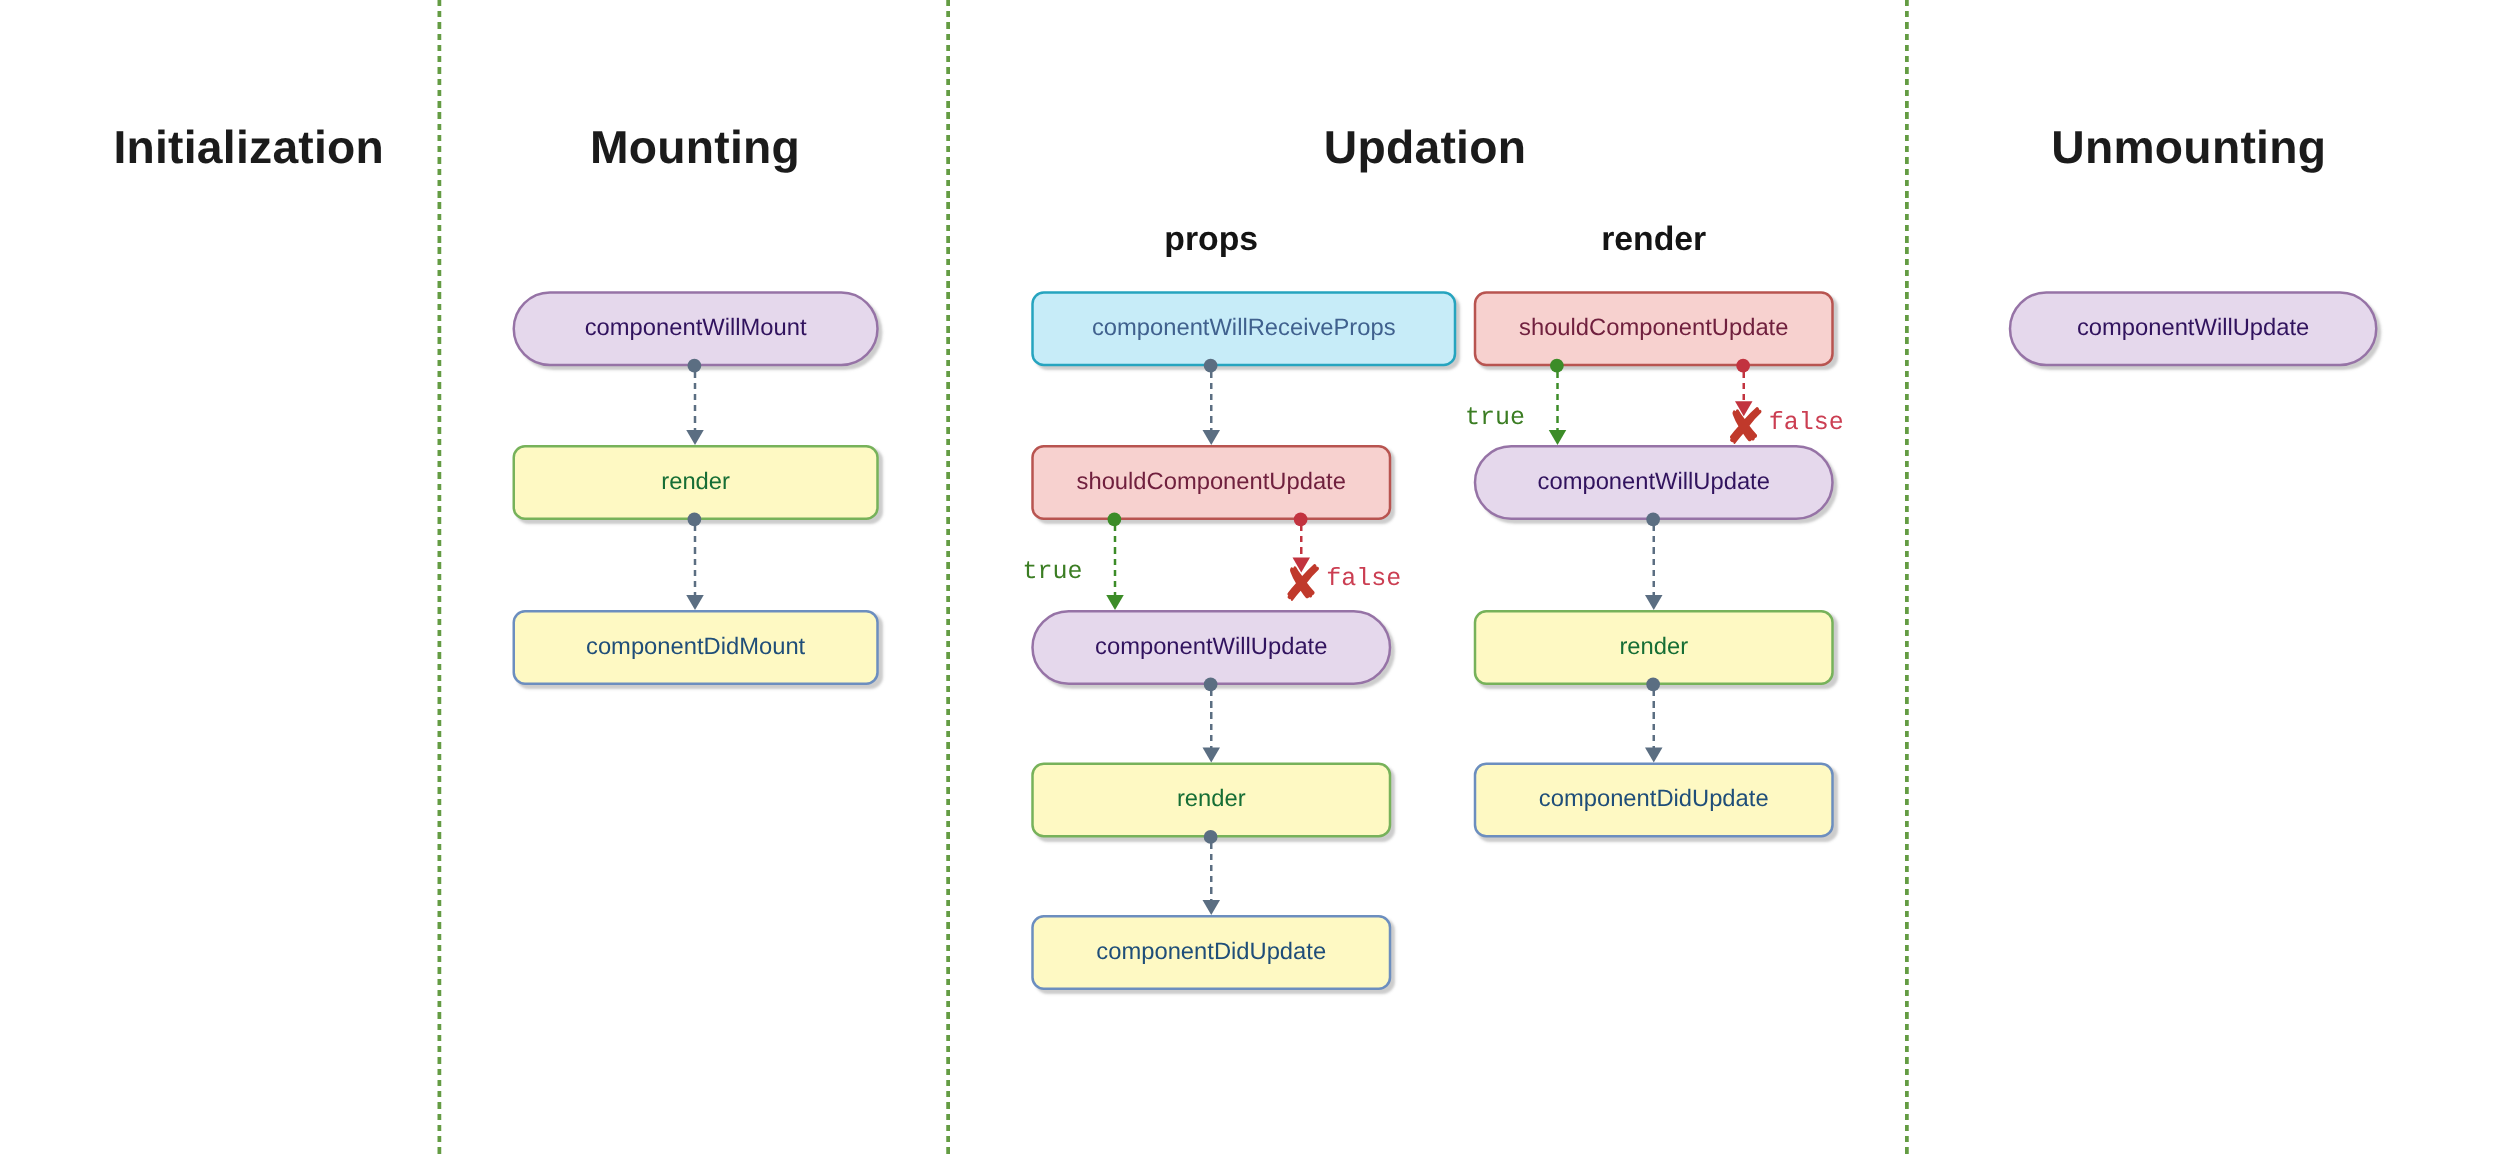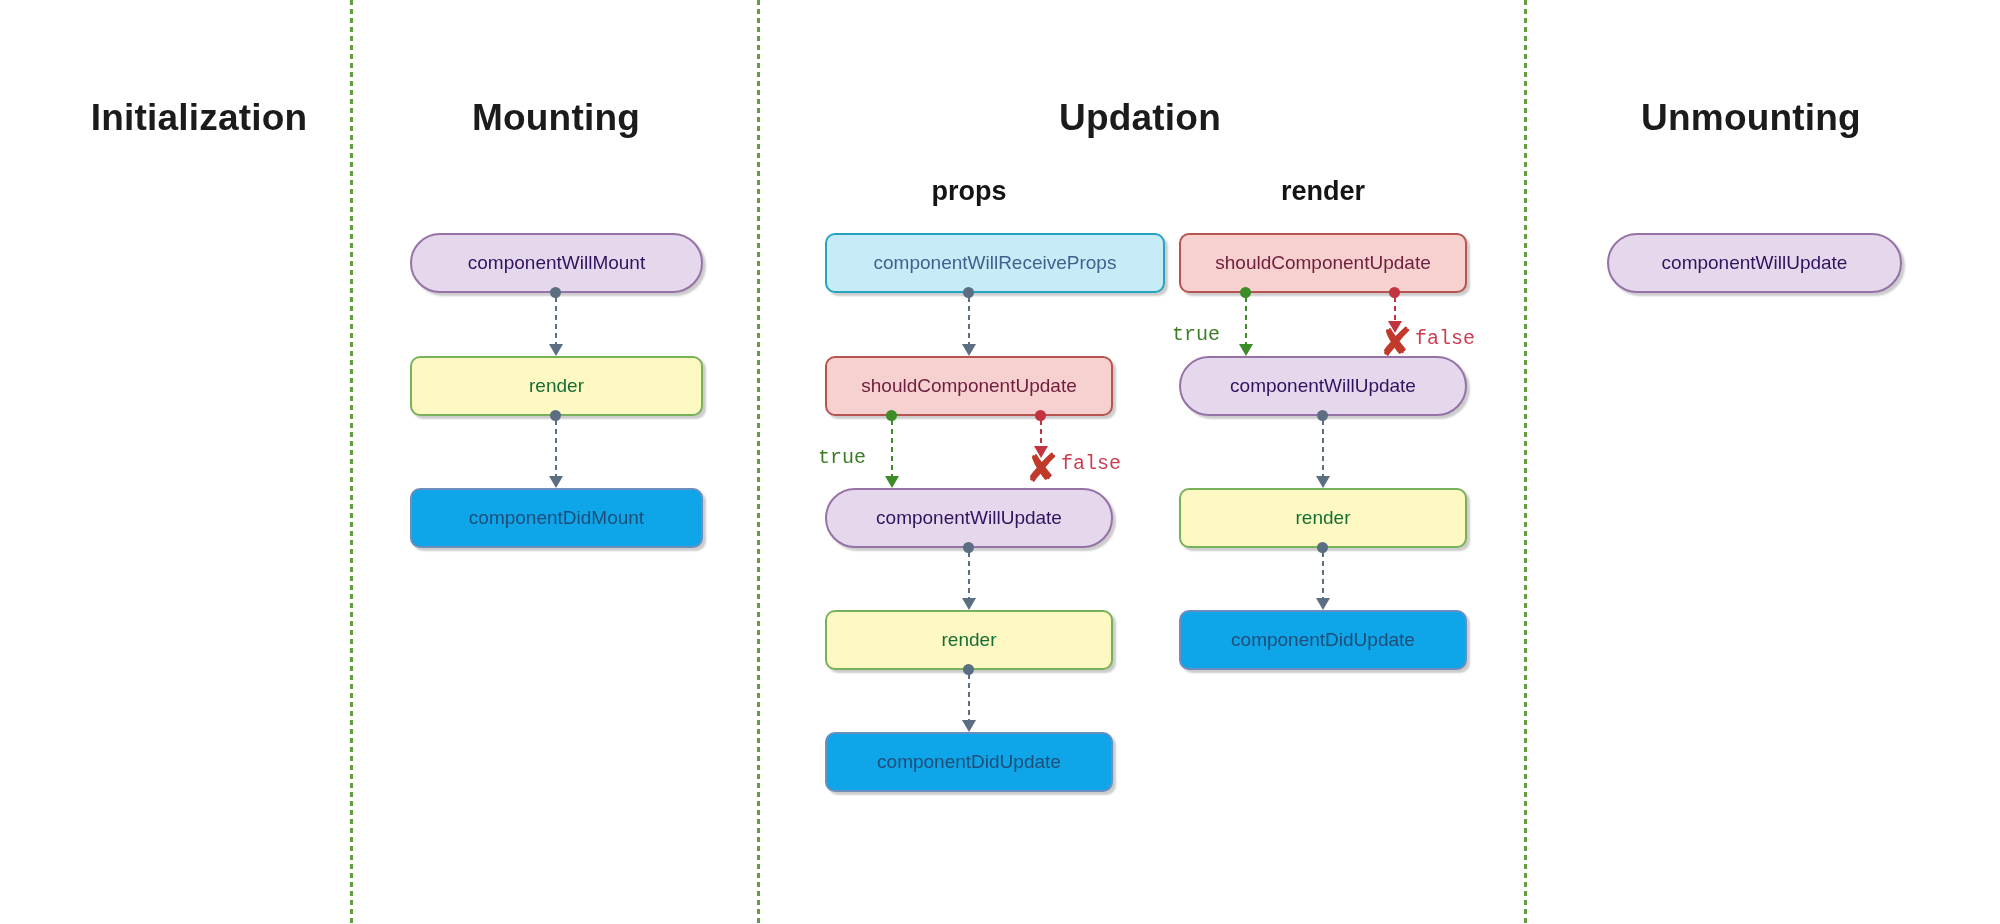--- a/index.html
+++ b/index.html
@@ -27,21 +27,21 @@
   .node{
     position:absolute;height:60px;border-radius:10px;border:2px solid;
     display:flex;align-items:center;justify-content:center;
     font-size:19px;box-sizing:border-box;
     box-shadow:3px 3px 2px rgba(110,110,110,0.35);
     background:#fff;
   }
   .node.orange{background:#ffe9cd;border-color:#d79b00;color:#4c2f05;}
   .node.purple{background:#e5d8ec;border-color:#9673a6;color:#31135e;border-radius:30px;}
   .node.green {background:#fef9c3;border-color:#77b25a;color:#166e35;}
-  .node.blue  {background:#0ea5e9;border-color:#6c8ebf;color:#1f4e79;}
+  .node.blue  {background:#fef9c3;border-color:#6c8ebf;color:#1f4e79;}
   .node.cyan  {background:#c7ecf8;border-color:#26a4bf;color:#40618e;}
   .node.red   {background:#f7d1cf;border-color:#b85450;color:#70203e;}
 
   .arrow{position:absolute;width:14px;z-index:2;}
   .arrow .dot{position:absolute;top:0;left:1px;width:11px;height:11px;border-radius:50%;background:currentColor;}
   .arrow .line{position:absolute;top:10px;bottom:11px;left:6px;width:2px;
     background:repeating-linear-gradient(to bottom,currentColor 0 5px,transparent 5px 9px);}
   .arrow .head{position:absolute;bottom:0;left:0;width:0;height:0;
     border-left:7px solid transparent;border-right:7px solid transparent;border-top:12px solid currentColor;}
   .arrow.gray{color:#5b6e82;}

